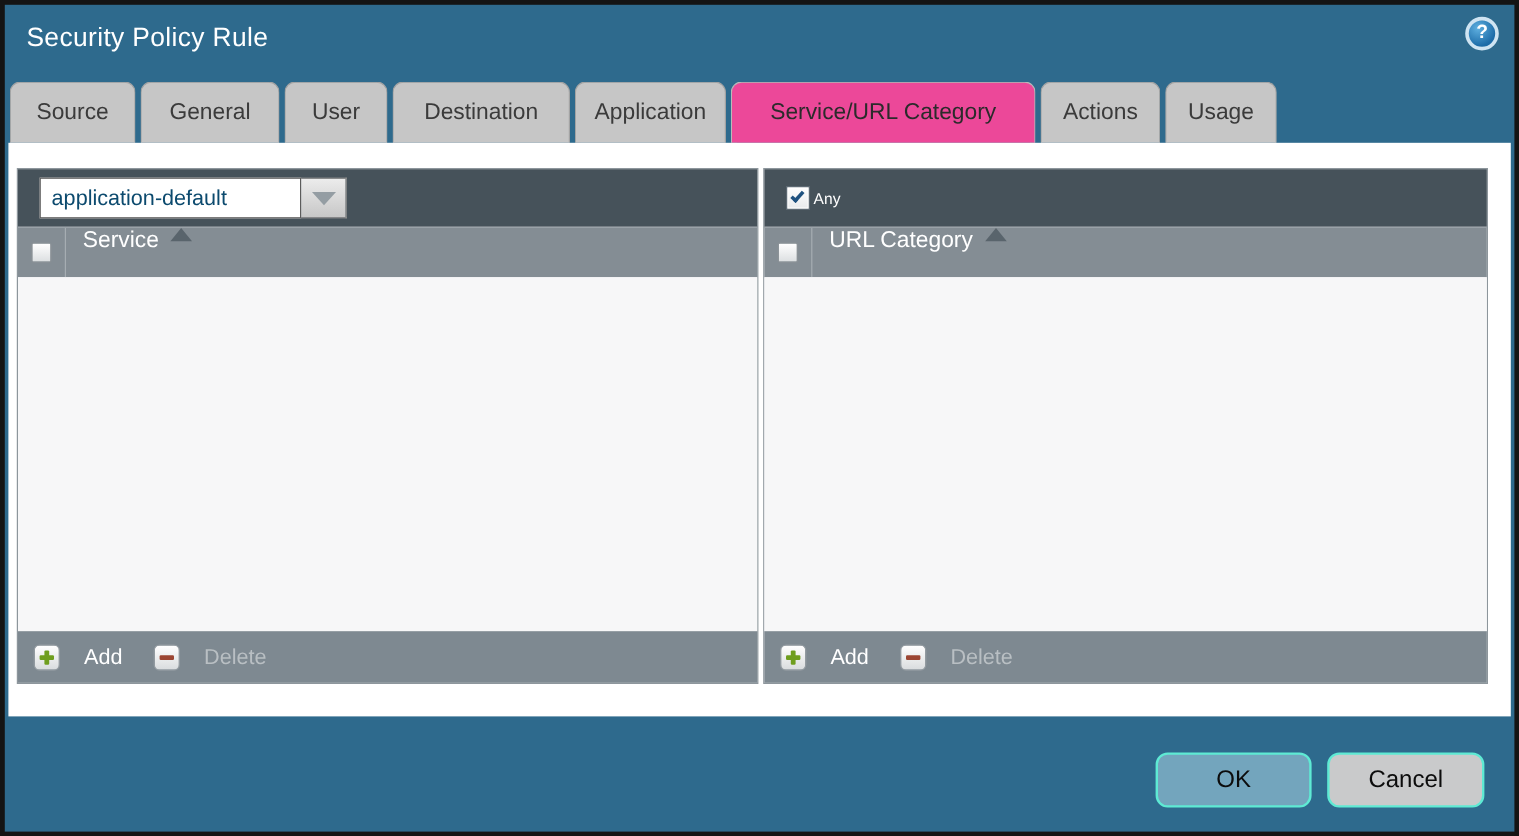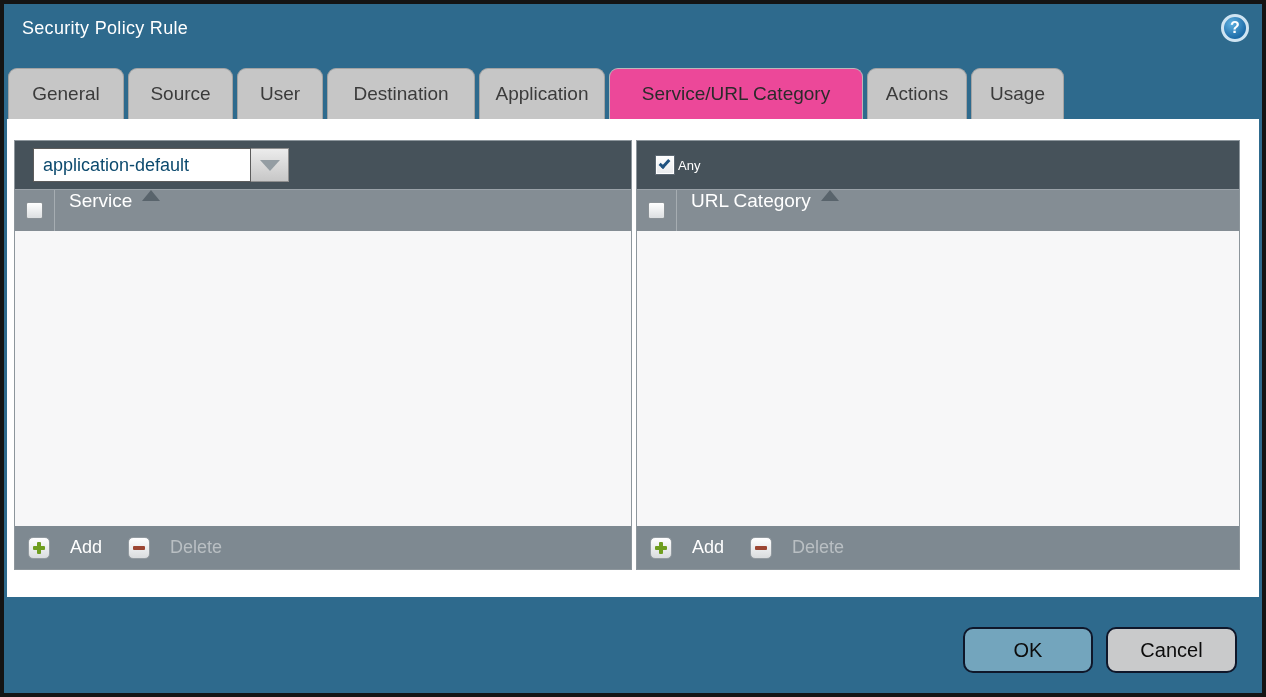--- a/index.html
+++ b/index.html
@@ -8,21 +8,21 @@
     position: relative;
     font-family: "Liberation Sans", sans-serif;
     background: #2e6a8d;
     border: 4px solid #141414;
     overflow: hidden;
   }
 
   
   .dialog-title {
     position: absolute; left: 18px; top: 14px;
-    color: #ffffff; font-size: 18px; font-weight: 400; letter-spacing: .3px;
+    color: #ffffff; font-size: 22px; font-weight: 400; letter-spacing: .3px;
   }
   .help-icon {
     position: absolute; left: 1217px; top: 10px;
     width: 28px; height: 28px; border-radius: 50%;
     background: radial-gradient(circle at 35% 30%, #5fb0e0, #1d6ca8 70%);
     border: 3px solid #cfe4f2;
     color: #ffffff; font-size: 16px; font-weight: bold;
     display: flex; align-items: center; justify-content: center;
     cursor: pointer;
   }
@@ -165,38 +165,38 @@
     content: ""; position: absolute; background: #9c4633; border-radius: 1px;
     left: 4px; top: 8px; width: 12px; height: 4px;
   }
   .tool-btn .btn-label { color: #ffffff; font-size: 18px; }
   .tool-btn.disabled { cursor: default; }
   .tool-btn.disabled .btn-label { color: #b9bfc3; }
 
   
   .dlg-btn {
     position: absolute; top: 623px; height: 46px;
-    border: 2px solid #0f172a; border-radius: 10px;
+    border: 2px solid #5eead4; border-radius: 10px;
     font-size: 20px; color: #0c0c0c;
     display: flex; align-items: center; justify-content: center;
     cursor: pointer;
     font-family: "Liberation Sans", sans-serif;
   }
   .ok-button { left: 959px; width: 130px; background: #73a5bd; }
   .cancel-button { left: 1102px; width: 131px; background: #c9cacb; }
 </style>
 </head>
 <body>
 
 <div class="dialog-title">Security Policy Rule</div>
 <div class="help-icon">?</div>
 
 <div class="tabbar">
+  <div class="tab tab-source">Source</div>
   <div class="tab tab-general">General</div>
-  <div class="tab tab-source">Source</div>
   <div class="tab tab-user">User</div>
   <div class="tab tab-destination">Destination</div>
   <div class="tab tab-application">Application</div>
   <div class="tab tab-service active">Service/URL Category</div>
   <div class="tab tab-actions">Actions</div>
   <div class="tab tab-usage">Usage</div>
 </div>
 
 <div class="content"></div>
 

